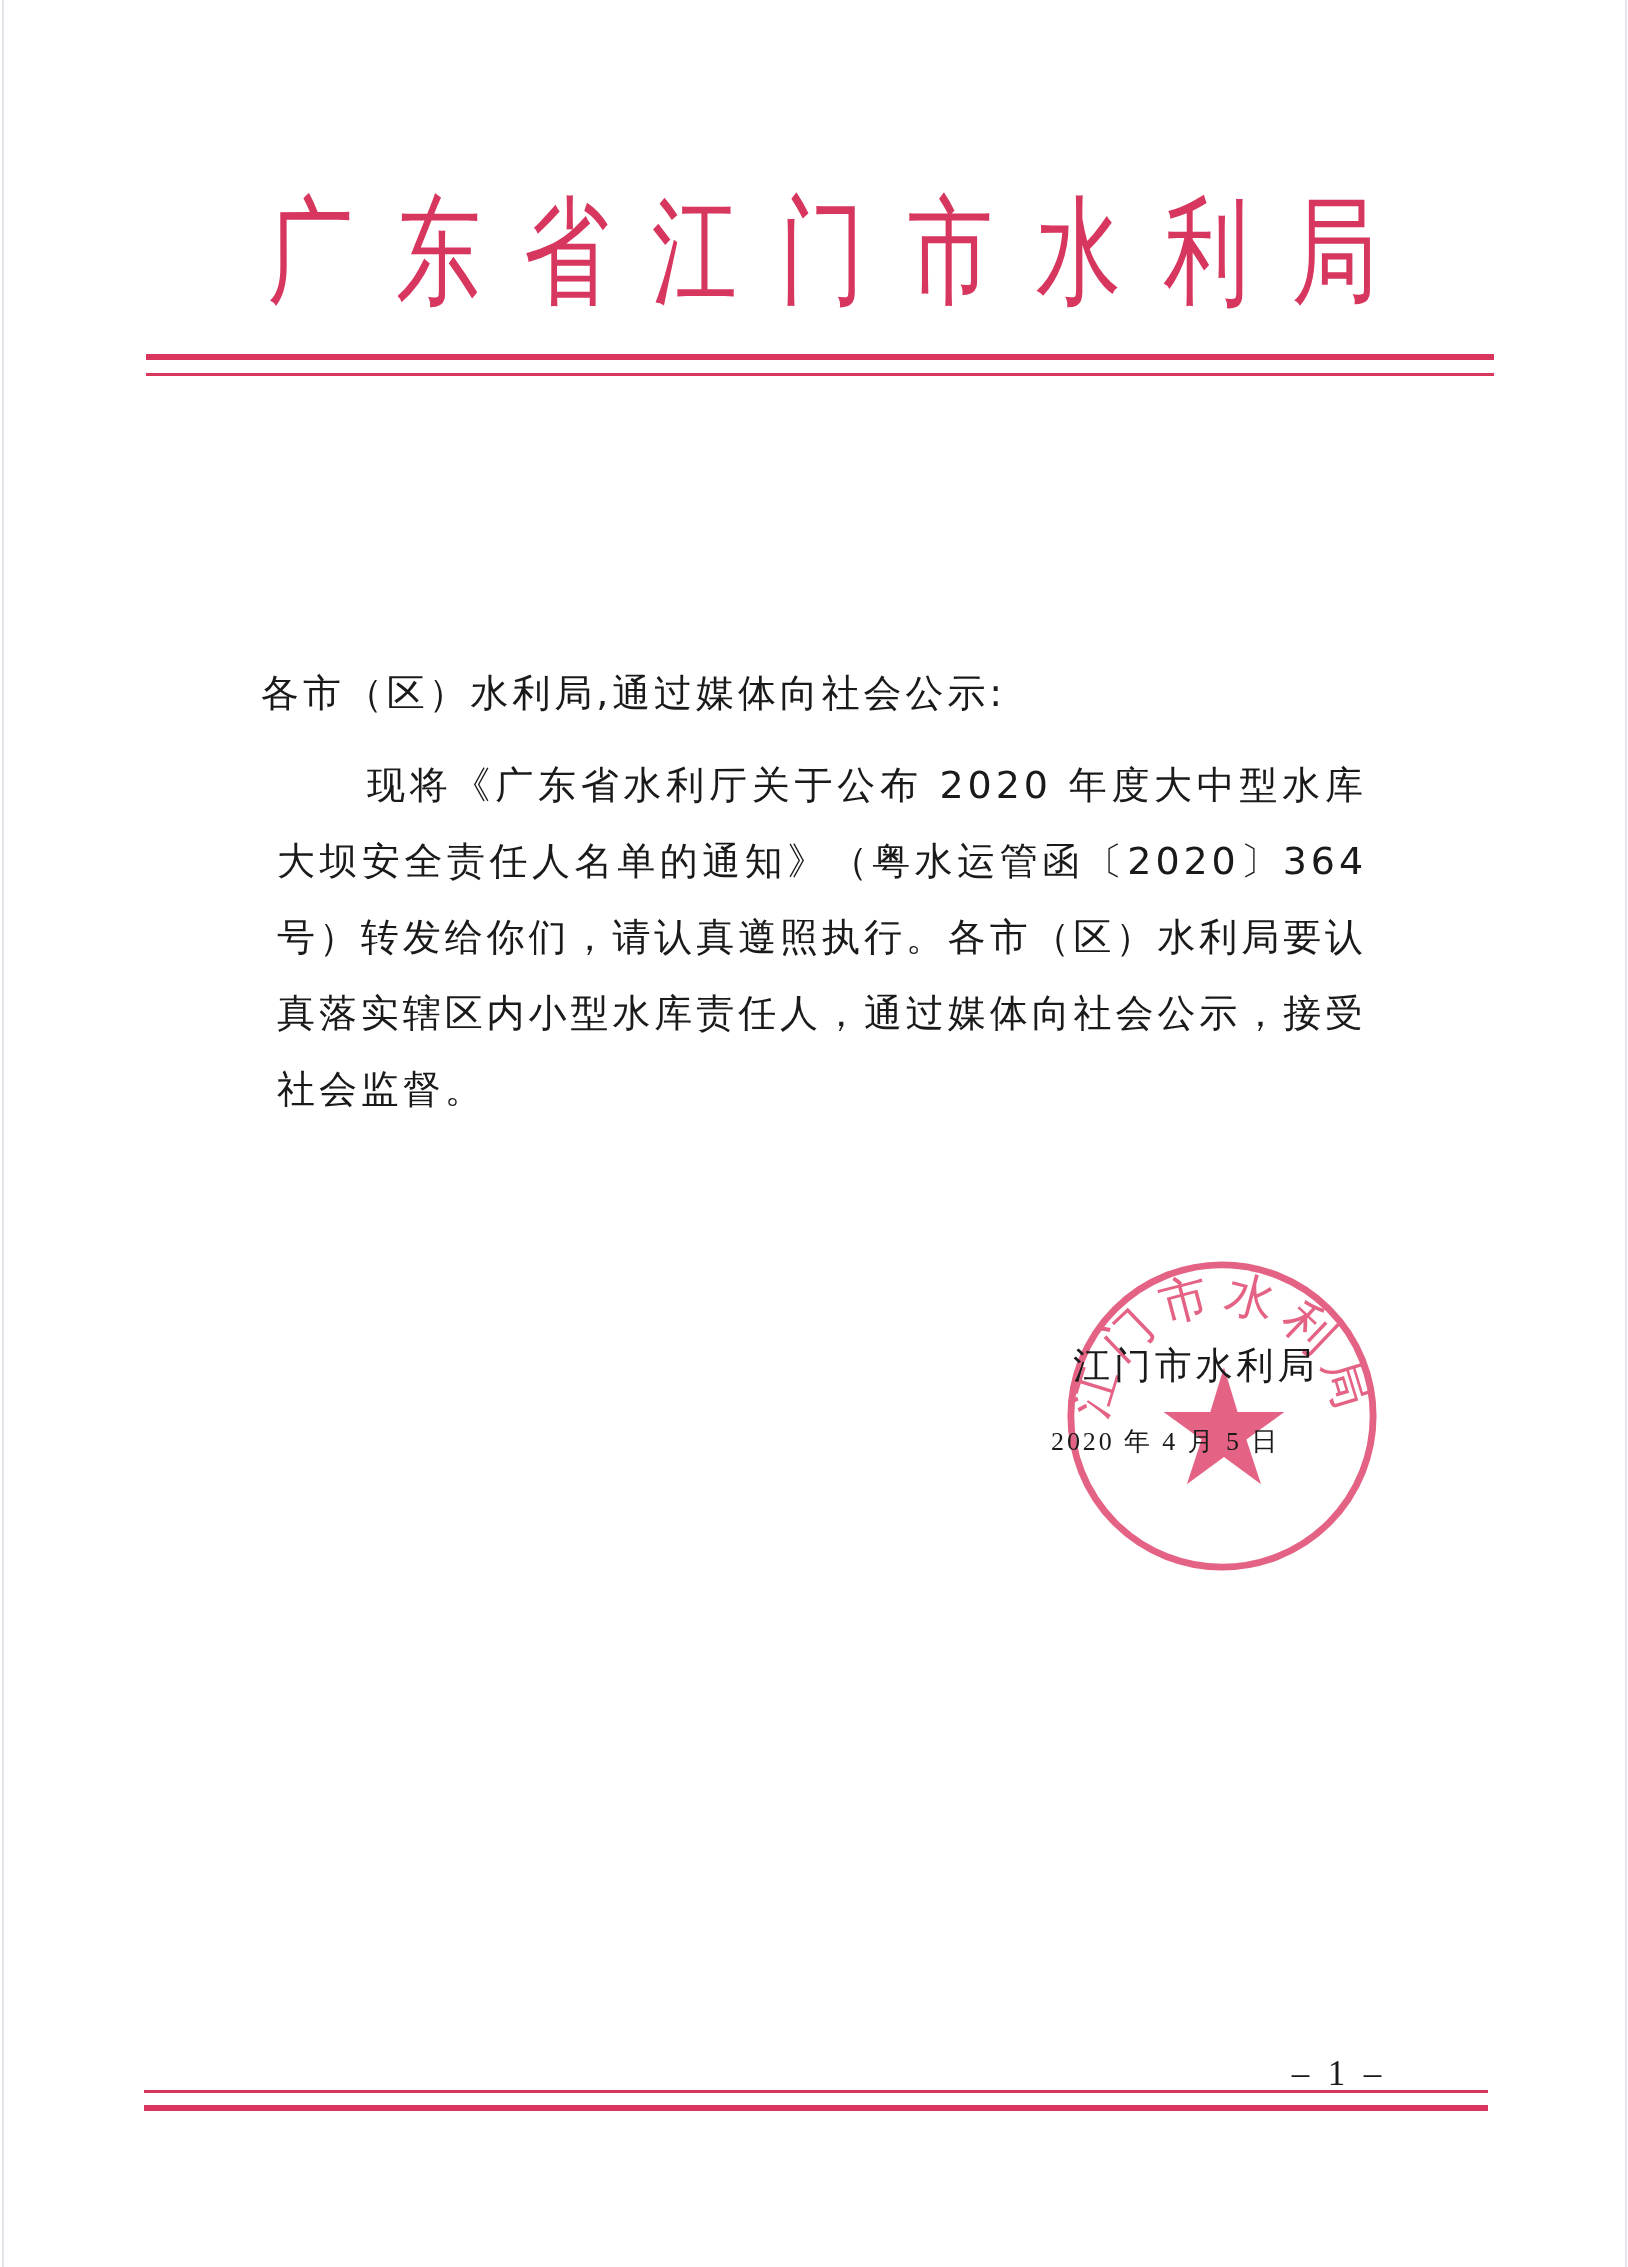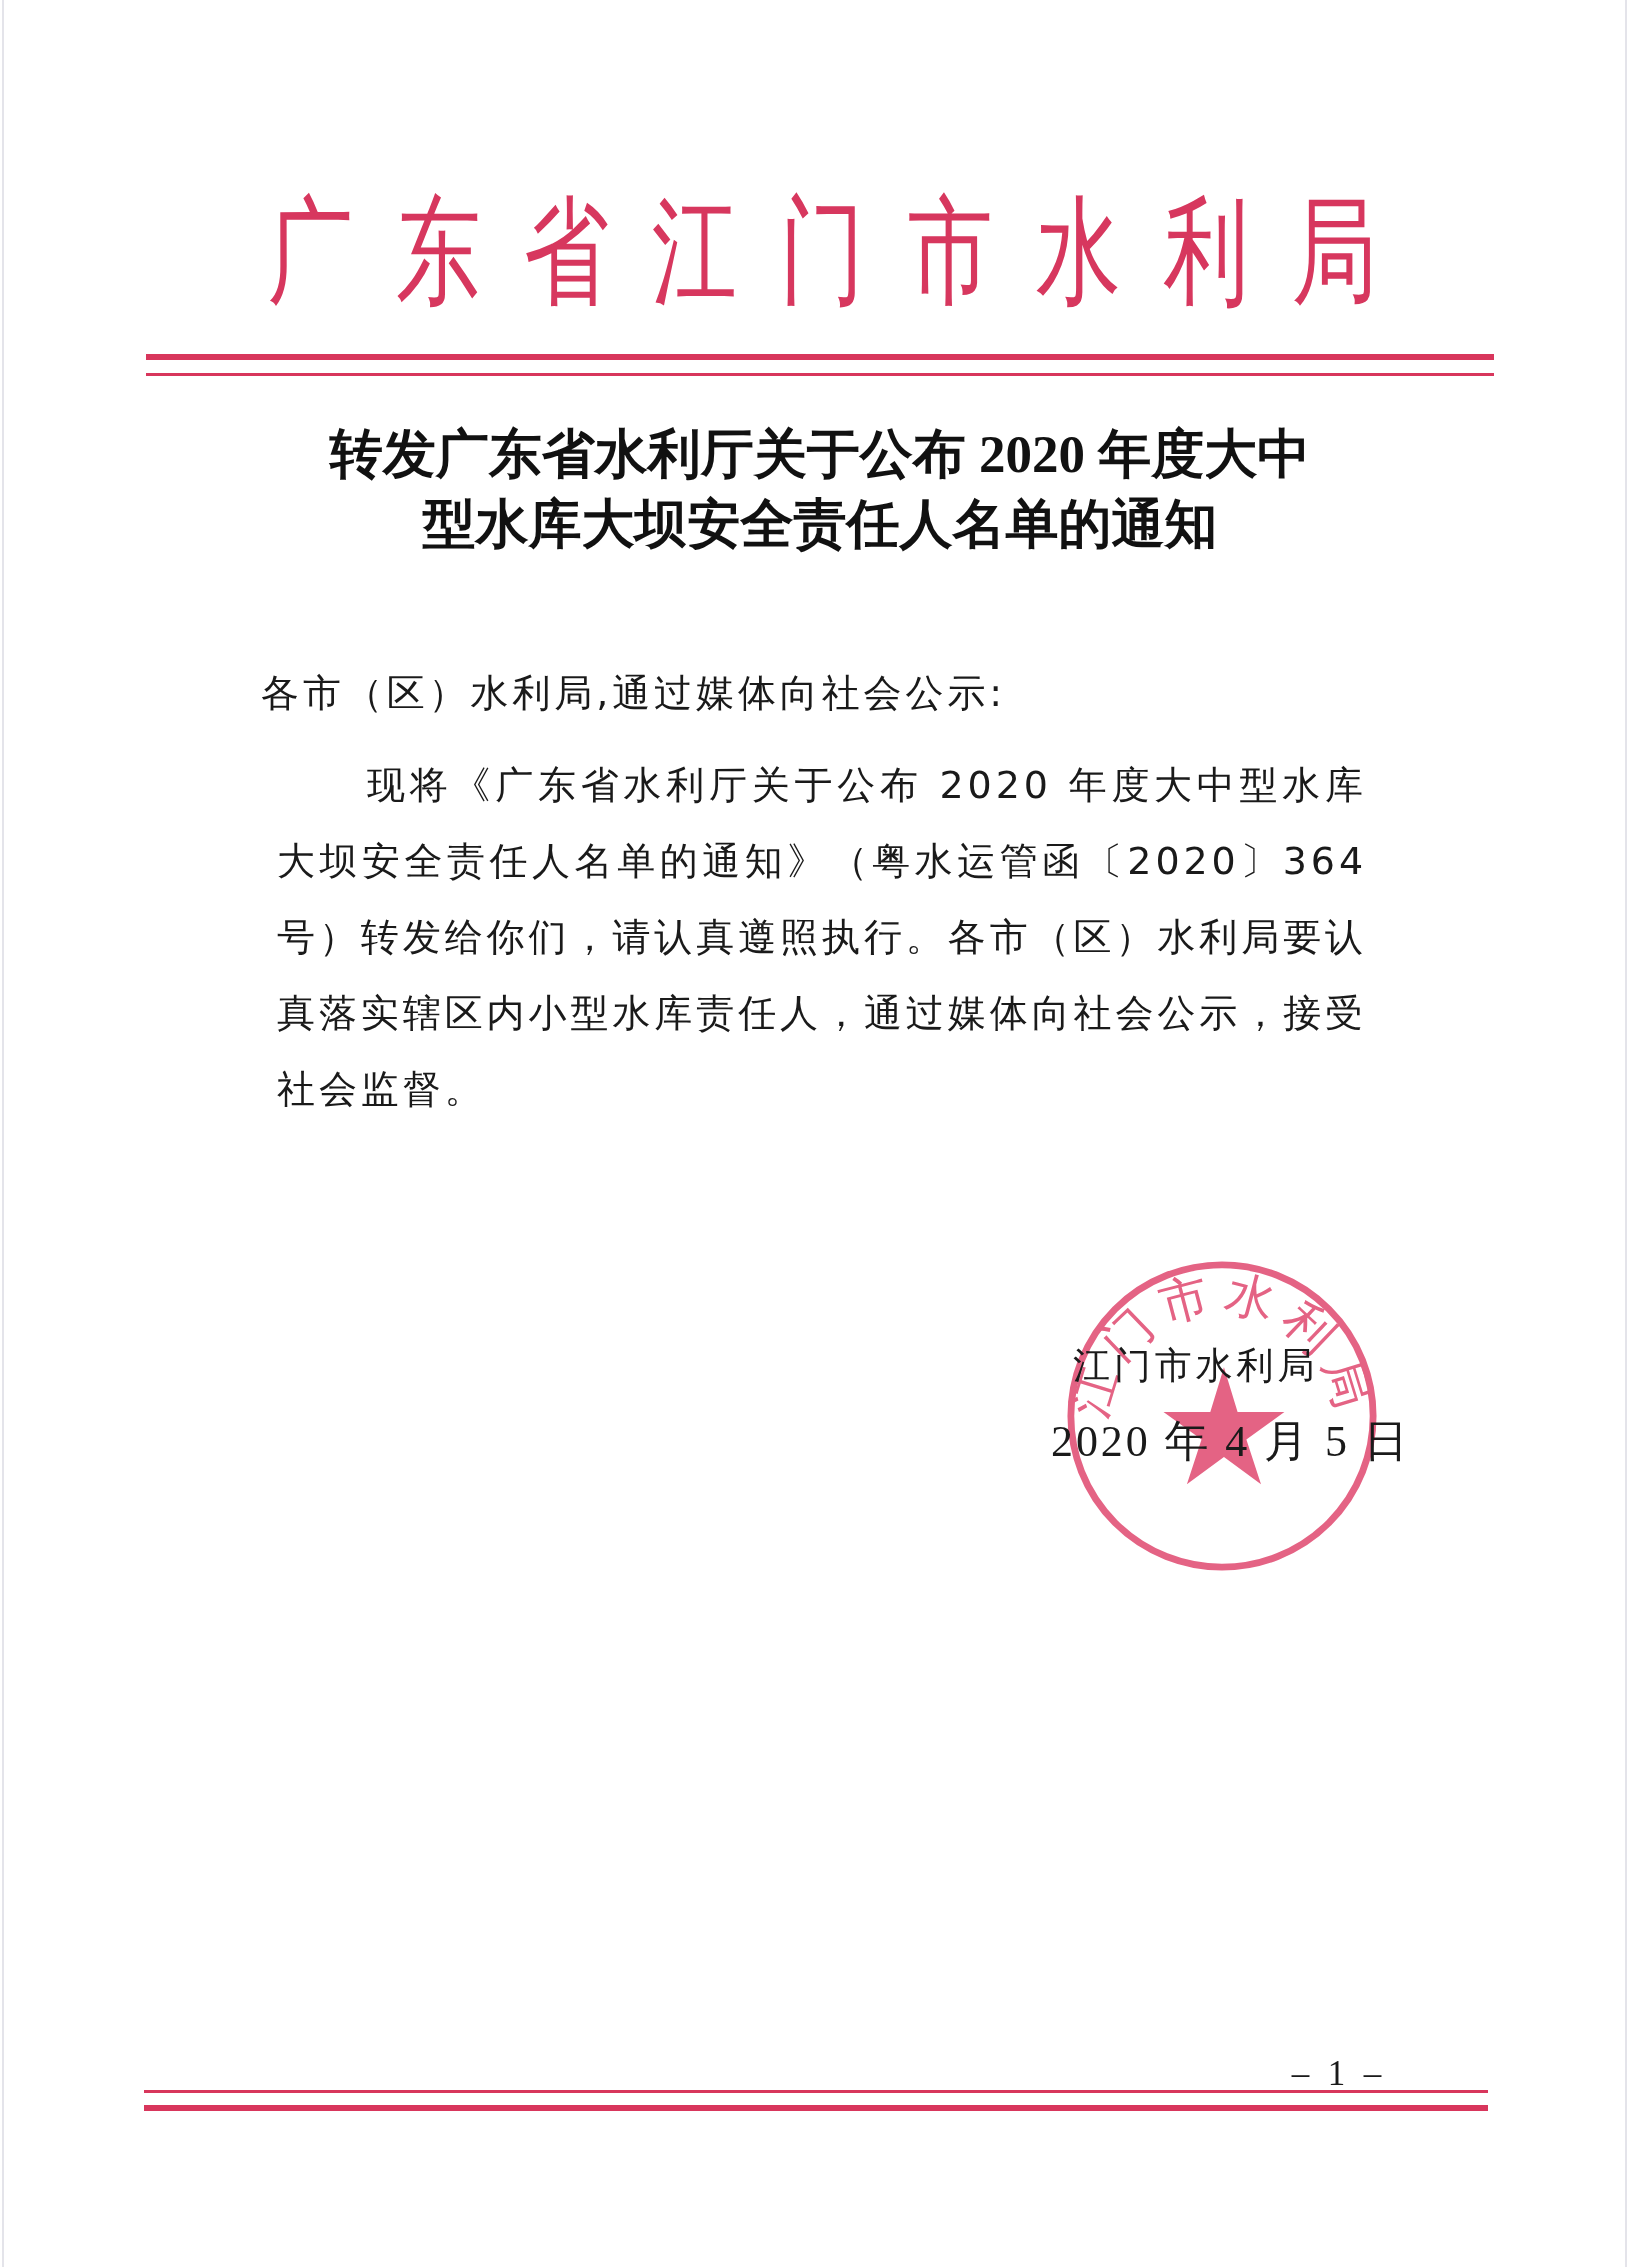--- a/index.html
+++ b/index.html
@@ -117,21 +117,21 @@
     color: #1a1a1a;
     letter-spacing: 3.9px;
     white-space: nowrap;
     z-index: 3;
   }
   .date {
     position: absolute;
     left: 1051px;
     top: 1416px;
     font-family: "Liberation Serif", "DejaVu Serif", serif;
-    font-size: 44px;
+    font-size: 26px;
     line-height: 51px;
     color: #1a1a1a;
     letter-spacing: 2.9px;
     white-space: nowrap;
     z-index: 3;
   }
 
   
   .seal {
     position: absolute;
@@ -174,24 +174,20 @@
     <span class="masthead-char">门</span>
     <span class="masthead-char">市</span>
     <span class="masthead-char">水</span>
     <span class="masthead-char">利</span>
     <span class="masthead-char">局</span>
   </div>
 
   <div class="rule rule-header-thick"></div>
   <div class="rule rule-header-thin"></div>
 
-  <div class="doc-title">
-    <span class="title-line">转发广东省水利厅关于公布 2020 年度大中</span>
-    <span class="title-line">型水库大坝安全责任人名单的通知</span>
-  </div>
 
   <div class="body-text">
     <span class="salutation">各市（区）水利局,通过媒体向社会公示:</span>
     <p class="paragraph">现将《广东省水利厅关于公布 2020 年度大中型水库大坝安全责任人名单的通知》（粤水运管函〔2020〕364 号）转发给你们，请认真遵照执行。各市（区）水利局要认真落实辖区内小型水库责任人，通过媒体向社会公示，接受社会监督。</p>
   </div>
 
   <div class="seal">
     <svg viewBox="0 0 320 320" xmlns="http://www.w3.org/2000/svg">
       <defs>
         <path id="seal-arc" d="M 62 236 A 118 118 0 1 1 258 236" fill="none"></path>

